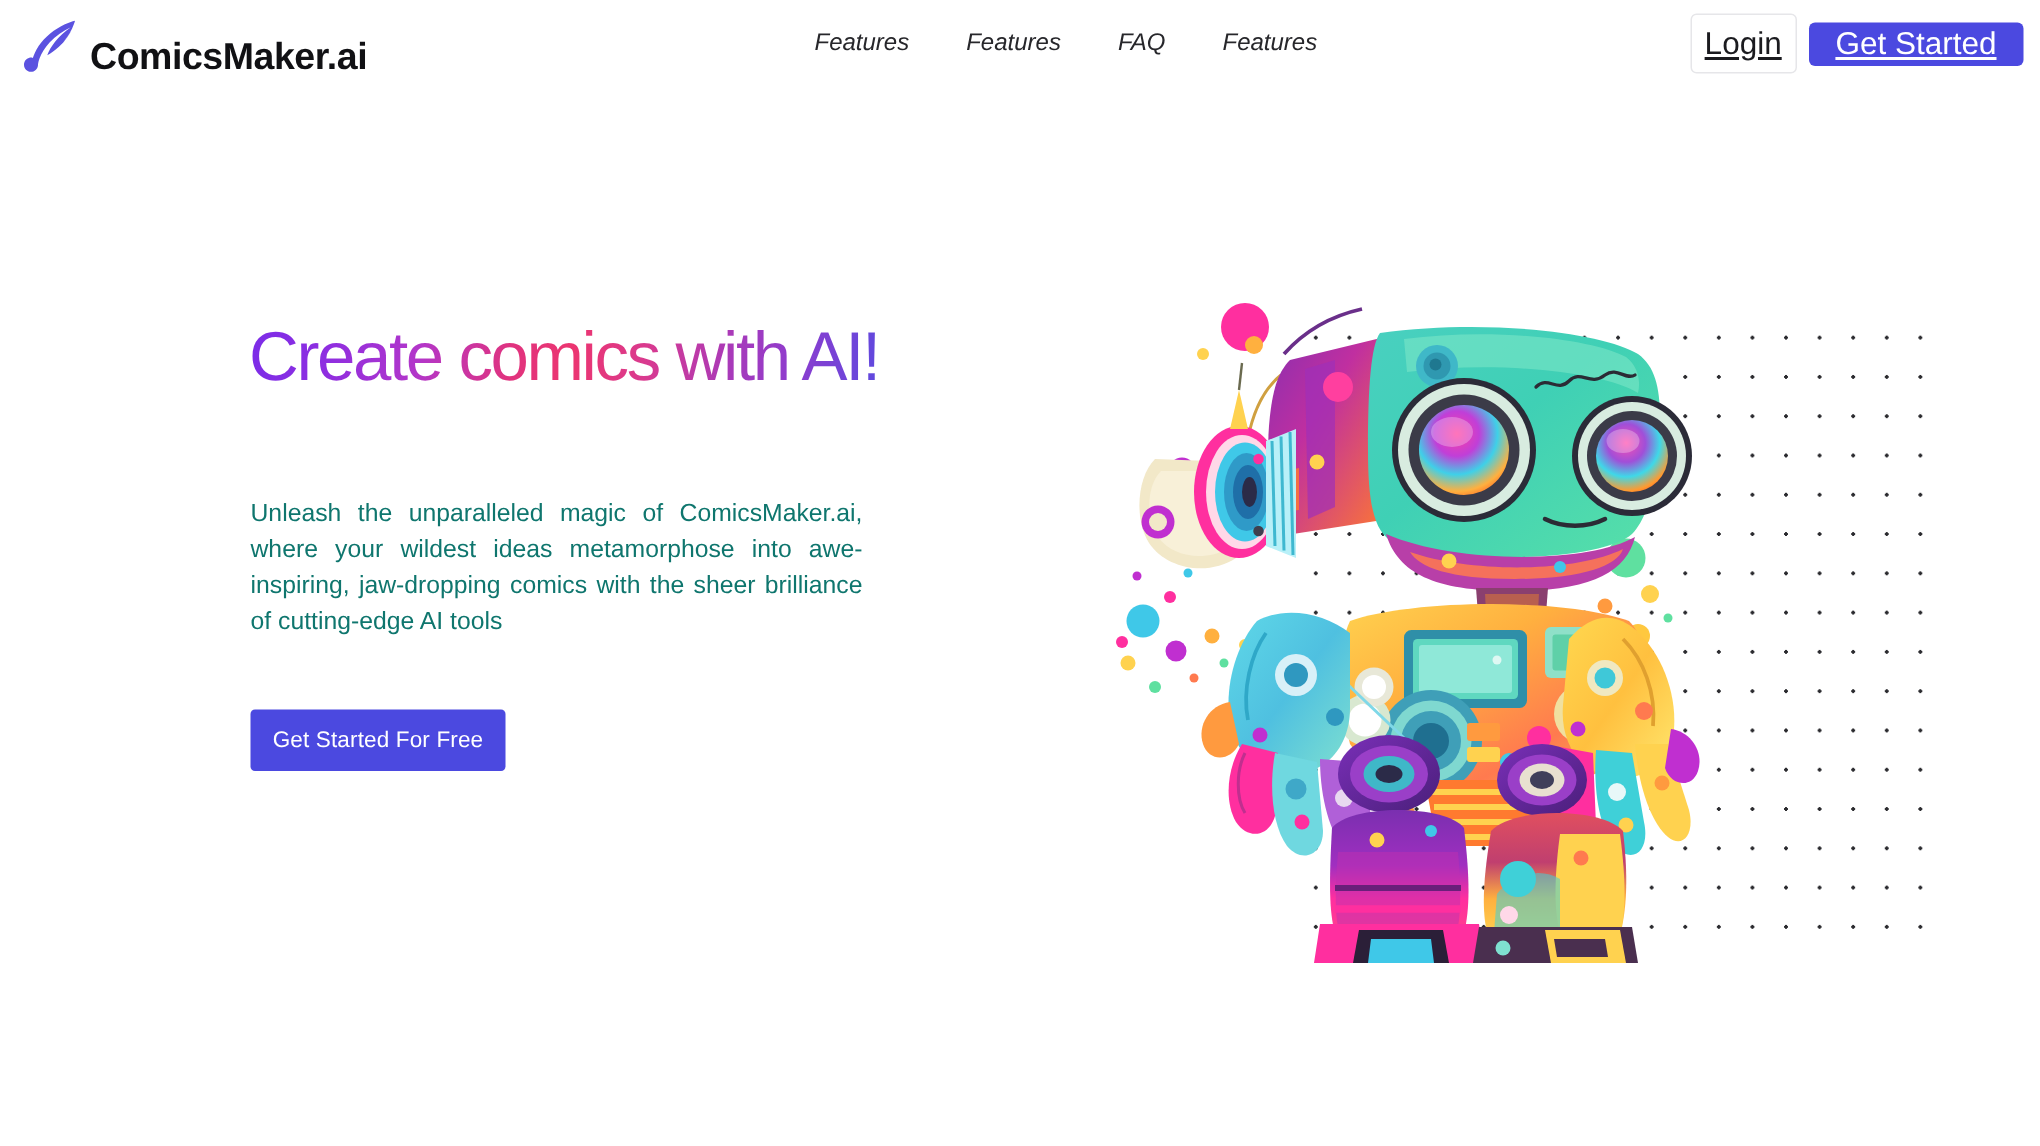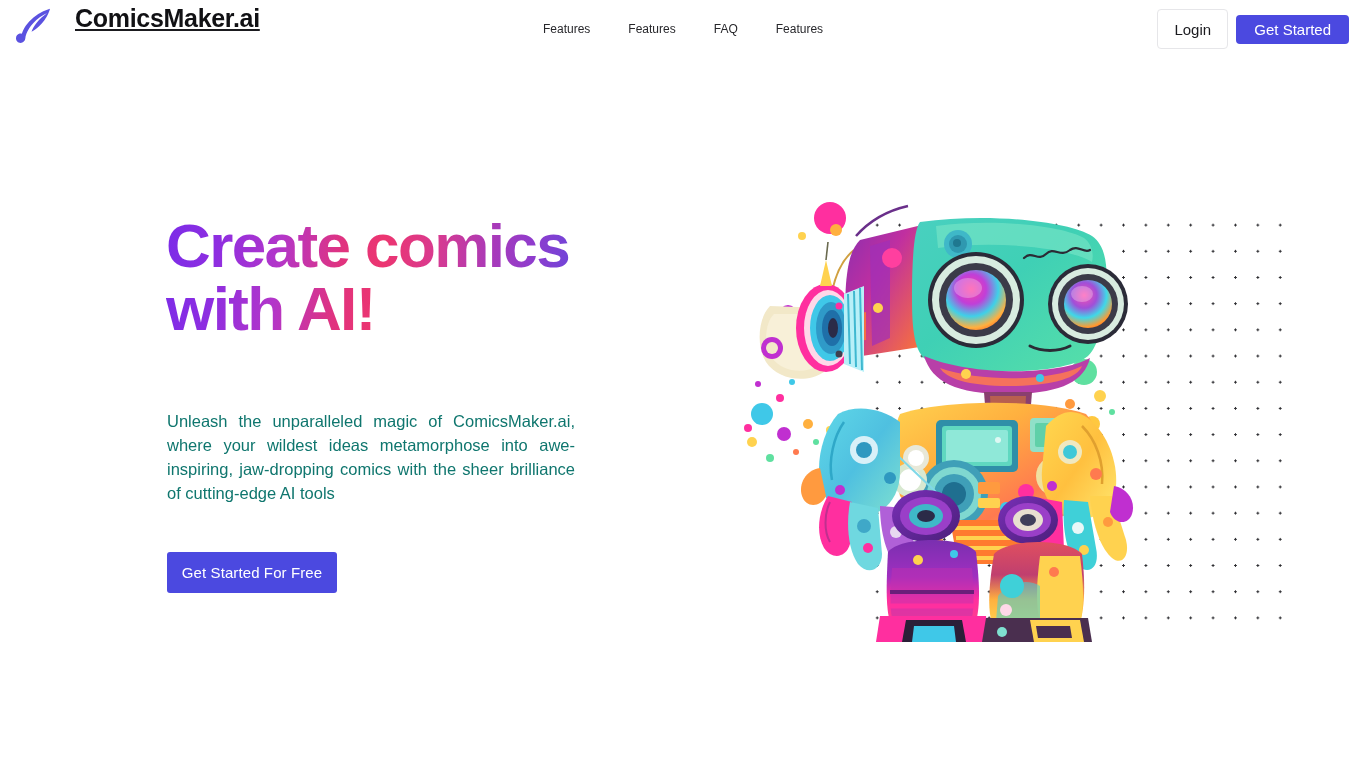--- a/index.html
+++ b/index.html
@@ -35,24 +35,23 @@
     align-items: center;
     background: #ffffff;
     z-index: 20;
   }
 
   .brand {
     position: absolute;
     left: 14px;
     top: 6px;
     display: flex;
-    align-items: flex-start;
-    gap: 23px;
+    align-items: flex-end;
+    gap: 8px;
     height: 45px;
-    text-decoration: underline;
   }
 
   .brand-logo {
     width: 38px;
     height: 40px;
     display: block;
     flex: 0 0 auto;
   }
 
   .brand-name {
@@ -68,48 +67,50 @@
     position: absolute;
     left: 543px;
     top: 0;
     height: 57px;
     display: flex;
     align-items: center;
     gap: 38px;
   }
 
   .nav-link {
-    font-size: 12px;
+    font-size: 16px;
     font-weight: 400;
     color: #27272b;
     text-decoration: none;
     white-space: nowrap;
     line-height: 1;
     cursor: pointer;
+    font-style: italic;
   }
 
   .header-actions {
     position: absolute;
     right: 11px;
     top: 9px;
     display: flex;
     align-items: center;
     gap: 8px;
   }
 
   .btn {
     font-family: "Liberation Sans", sans-serif;
-    font-size: 15px;
+    font-size: 21px;
     line-height: 1;
     border-radius: 4px;
     cursor: pointer;
     white-space: nowrap;
     display: inline-flex;
     align-items: center;
     justify-content: center;
+    text-decoration: underline;
   }
 
   .btn-login {
     width: 71px;
     height: 40px;
     background: #ffffff;
     border: 1px solid #e6e6e9;
     color: #1b1b1f;
     font-weight: 400;
   }
@@ -125,22 +126,22 @@
 
   
   .hero-left {
     position: absolute;
     left: 167px;
     top: 214px;
     width: 520px;
   }
 
   .hero-title {
-    font-size: 62px;
-    font-weight: 700;
+    font-size: 46px;
+    font-weight: 400;
     line-height: 1.02;
     letter-spacing: -1.6px;
     width: 500px;
     margin: 0 0 0 -1px;
     background: linear-gradient(97deg,
         #7b2ce8 0%,
         #8f2ee0 11%,
         #b336c9 23%,
         #e0337f 35%,
         #ec3570 43%,

